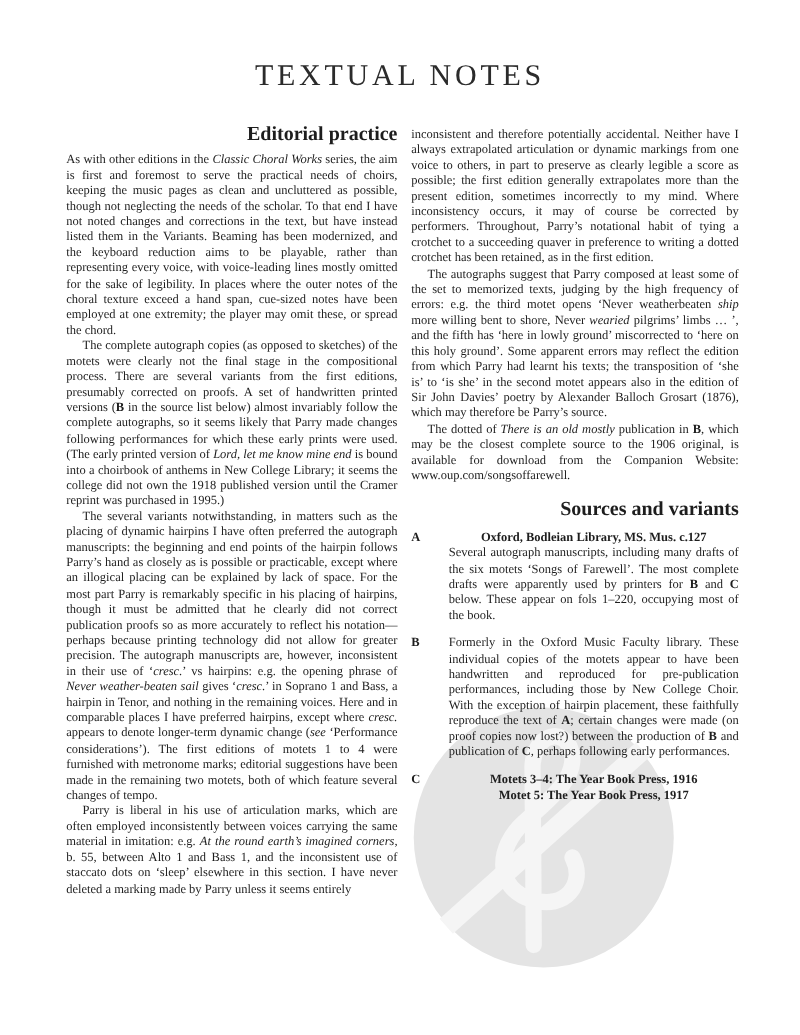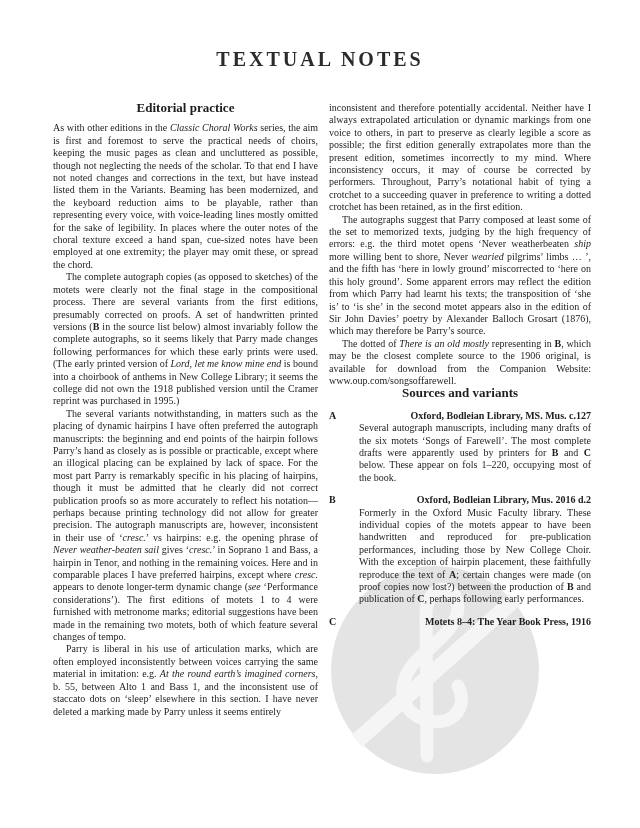--- a/index.html
+++ b/index.html
@@ -12,53 +12,53 @@
     overflow:hidden;
   }
   .watermark {
     position:absolute; left:330px; top:558px;
     z-index:0;
   }
   .page-title {
     position:absolute; top:48px; left:0; right:0;
     margin:0;
     text-align:center;
-    font-size:20px;
-    font-weight:700;
+    font-size:24px;
+    font-weight:400;
     letter-spacing:3px;
     color:#2b2b2b;
     z-index:1;
   }
   .columns {
     position:absolute; top:102px; left:53px;
     width:538px;
     display:flex;
     gap:11px;
     z-index:1;
   }
   .col {
     width:265px;
     font-size:10px;
     line-height:12.4px;
     text-align:justify;
   }
   .col-right { width:262px; }
   .sec-heading {
     margin:0 0 8px 0;
-    font-size:13px;
+    font-size:16px;
     font-weight:700;
-    text-align:center;
+    text-align:right;
   }
-  .sources-heading { margin-top:0; margin-bottom:8px;font-family:Liberation Serif, serif; }
+  .sources-heading { margin-top:15px; margin-bottom:8px;font-family:Liberation Serif, serif; }
   p.para { margin:0; padding:0; }
   p.indent { text-indent:13px; }
   .entry { display:flex; margin-top:10px; }
   .entry-label { width:30px; flex:none; font-weight:700; }
   .entry-content { flex:1; }
-  .entry-title { font-weight:700; text-align:right; }
+  .entry-title { font-weight:700; text-align:center; }
   .entry-body { text-align:justify; }
   .it { font-style:italic; }
   .bd { font-weight:700; }
 </style>
 </head>
 <body>
 
 <div class="page">
 
   <div class="watermark">
@@ -79,42 +79,42 @@
       <h2 class="sec-heading">Editorial practice</h2>
       <p class="para"><span>As with other editions in the </span><span class="it">Classic Choral Works</span><span> series, the aim is first and foremost to serve the practical needs of choirs, keeping the music pages as clean and uncluttered as possible, though not neglecting the needs of the scholar. To that end I have not noted changes and corrections in the text, but have instead listed them in the Variants. Beaming has been modernized, and the keyboard reduction aims to be playable, rather than representing every voice, with voice-leading lines mostly omitted for the sake of legibility. In places where the outer notes of the choral texture exceed a hand span, cue-sized notes have been employed at one extremity; the player may omit these, or spread the chord.</span></p>
       <p class="para indent"><span>The complete autograph copies (as opposed to sketches) of the motets were clearly not the final stage in the compositional process. There are several variants from the first editions, presumably corrected on proofs. A set of handwritten printed versions (</span><span class="bd">B</span><span> in the source list below) almost invariably follow the complete autographs, so it seems likely that Parry made changes following performances for which these early prints were used. (The early printed version of </span><span class="it">Lord, let me know mine end</span><span> is bound into a choirbook of anthems in New College Library; it seems the college did not own the 1918 published version until the Cramer reprint was purchased in 1995.)</span></p>
       <p class="para indent"><span>The several variants notwithstanding, in matters such as the placing of dynamic hairpins I have often preferred the autograph manuscripts: the beginning and end points of the hairpin follows Parry’s hand as closely as is possible or practicable, except where an illogical placing can be explained by lack of space. For the most part Parry is remarkably specific in his placing of hairpins, though it must be admitted that he clearly did not correct publication proofs so as more accurately to reflect his notation—perhaps because printing technology did not allow for greater precision. The autograph manuscripts are, however, inconsistent in their use of ‘</span><span class="it">cresc.</span><span>’ vs hairpins: e.g. the opening phrase of </span><span class="it">Never weather-beaten sail</span><span> gives ‘</span><span class="it">cresc.</span><span>’ in Soprano 1 and Bass, a hairpin in Tenor, and nothing in the remaining voices. Here and in comparable places I have preferred hairpins, except where </span><span class="it">cresc.</span><span> appears to denote longer-term dynamic change (</span><span class="it">see</span><span> ‘Performance considerations’). The first editions of motets 1 to 4 were furnished with metronome marks; editorial suggestions have been made in the remaining two motets, both of which feature several changes of tempo.</span></p>
       <p class="para indent"><span>Parry is liberal in his use of articulation marks, which are often employed inconsistently between voices carrying the same material in imitation: e.g. </span><span class="it">At the round earth’s imagined corners</span><span>, b. 55, between Alto 1 and Bass 1, and the inconsistent use of staccato dots on ‘sleep’ elsewhere in this section. I have never deleted a marking made by Parry unless it seems entirely</span></p>
     </div>
 
     <div class="col col-right">
       <p class="para"><span>inconsistent and therefore potentially accidental. Neither have I always extrapolated articulation or dynamic markings from one voice to others, in part to preserve as clearly legible a score as possible; the first edition generally extrapolates more than the present edition, sometimes incorrectly to my mind. Where inconsistency occurs, it may of course be corrected by performers. Throughout, Parry’s notational habit of tying a crotchet to a succeeding quaver in preference to writing a dotted crotchet has been retained, as in the first edition.</span></p>
       <p class="para indent"><span>The autographs suggest that Parry composed at least some of the set to memorized texts, judging by the high frequency of errors: e.g. the third motet opens ‘Never weatherbeaten </span><span class="it">ship</span><span> more willing bent to shore, Never </span><span class="it">wearied</span><span> pilgrims’ limbs … ’, and the fifth has ‘here in lowly ground’ miscorrected to ‘here on this holy ground’. Some apparent errors may reflect the edition from which Parry had learnt his texts; the transposition of ‘she is’ to ‘is she’ in the second motet appears also in the edition of Sir John Davies’ poetry by Alexander Balloch Grosart (1876), which may therefore be Parry’s source.</span></p>
-      <p class="para indent"><span>The dotted of </span><span class="it">There is an old mostly</span><span> representing in </span><span class="bd">B</span><span>, which may be the closest complete source to the 1906 original, is available for download from the Companion Website: www.oup.com/songsoffarewell.</span></p>
+      <p class="para indent"><span>The dotted of </span><span class="it">There is an old mostly</span><span> publication in </span><span class="bd">B</span><span>, which may be the closest complete source to the 1906 original, is available for download from the Companion Website: www.oup.com/songsoffarewell.</span></p>
 
       <h2 class="sec-heading sources-heading">Sources and variants</h2>
 
       <div class="entry">
         <div class="entry-label">A</div>
         <div class="entry-content">
           <div class="entry-title">Oxford, Bodleian Library, MS. Mus. c.127</div>
           <div class="entry-body"><span>Several autograph manuscripts, including many drafts of the six motets ‘Songs of Farewell’. The most complete drafts were apparently used by printers for </span><span class="bd">B</span><span> and </span><span class="bd">C</span><span> below. These appear on fols 1–220, occupying most of the book.</span></div>
         </div>
       </div>
 
       <div class="entry">
         <div class="entry-label">B</div>
         <div class="entry-content">
-          <div class="entry-title">Oxford, Bodleian Library, Mus. 2016 d.2</div>
           <div class="entry-body"><span>Formerly in the Oxford Music Faculty library. These individual copies of the motets appear to have been handwritten and reproduced for pre-publication performances, including those by New College Choir. With the exception of hairpin placement, these faithfully reproduce the text of </span><span class="bd">A</span><span>; certain changes were made (on proof copies now lost?) between the production of </span><span class="bd">B</span><span> and publication of </span><span class="bd">C</span><span>, perhaps following early performances.</span></div>
         </div>
       </div>
 
       <div class="entry">
         <div class="entry-label">C</div>
         <div class="entry-content">
-          <div class="entry-title">Motets 8–4: The Year Book Press, 1916</div>
+          <div class="entry-title">Motets 3–4: The Year Book Press, 1916</div>
+          <div class="entry-title">Motet 5: The Year Book Press, 1917</div>
         </div>
       </div>
     </div>
 
   </div>
 </div>
 
 </body></html>

